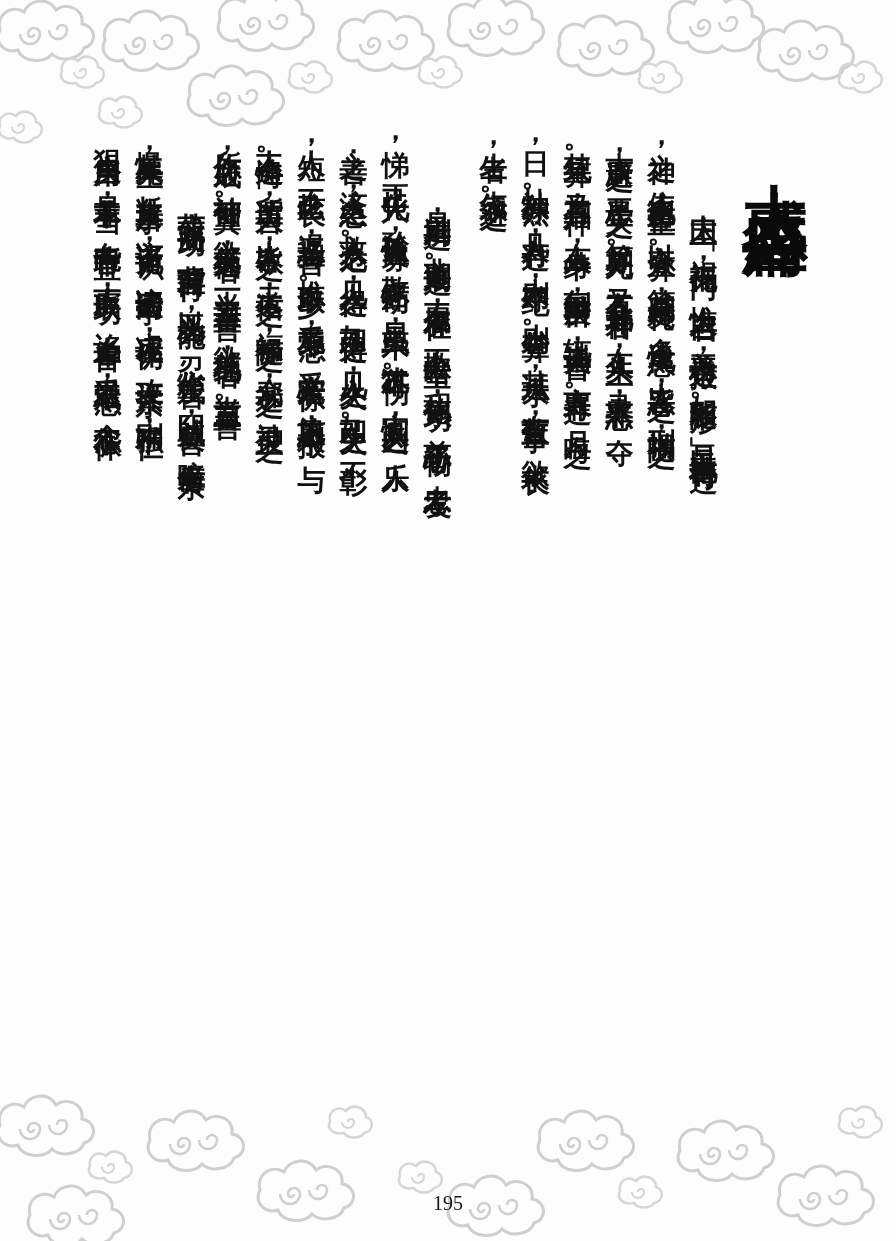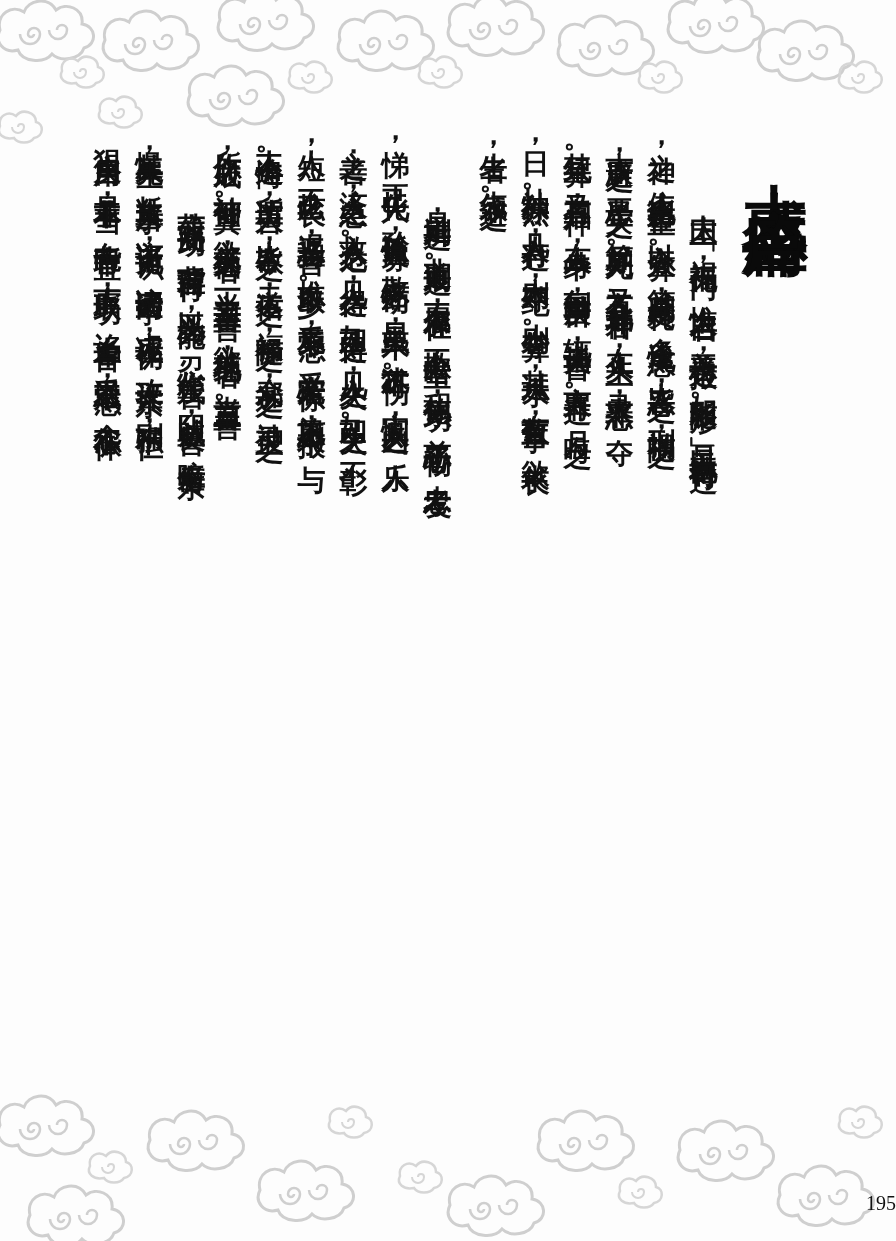--- a/index.html
+++ b/index.html
@@ -37,21 +37,21 @@
       white-space: nowrap;
       letter-spacing: 3.5px;
     }
     .col.indent { padding-top: 62px; }
     #block-1 { right: 172px; top: 130px; height: 960px; }
     #block-2 { right: 438px; top: 128px; height: 980px; }
     #block-3 { right: 684px; top: 128px; height: 960px; }
     .page-number {
       position: absolute;
       left: 0; right: 0; top: 1192px;
-      text-align: right;
+      text-align: center;
       font-family: "Liberation Serif", serif;
       font-size: 20px;
       color: #111;
     }
   </style>
 </head>
 <body>
 
 <svg class="clouds" width="896" height="1241" viewBox="0 0 896 1241">
   <defs>

